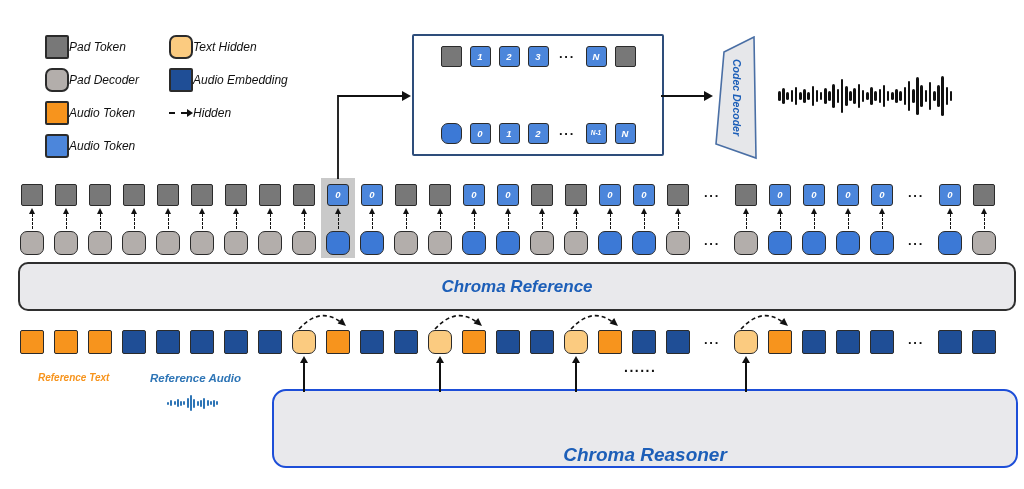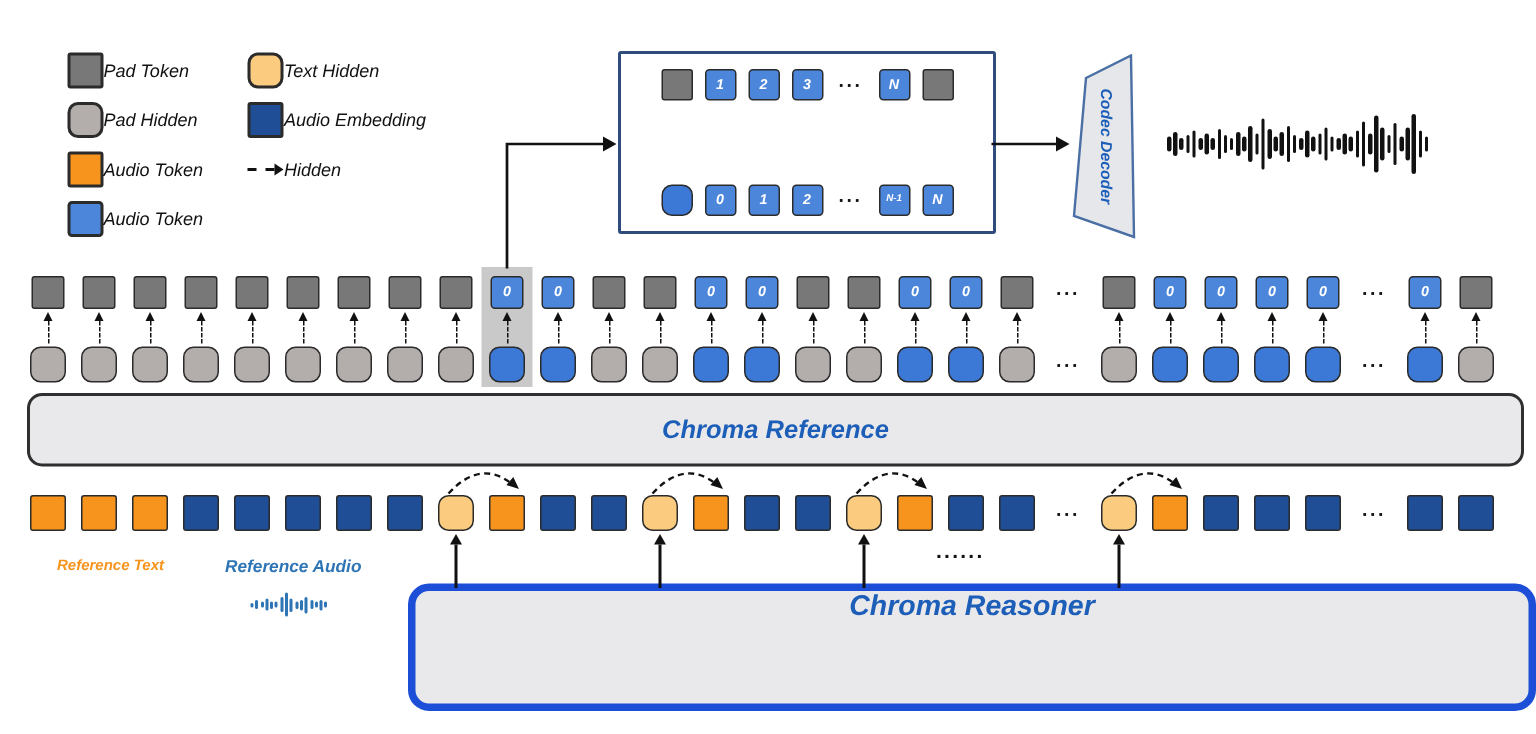--- a/index.html
+++ b/index.html
@@ -64,21 +64,21 @@
   .up{height:21px;display:flex;flex-direction:column;align-items:center;padding:2px 0;}
   .up .tri{width:0;height:0;border-left:3.5px solid transparent;border-right:3.5px solid transparent;border-bottom:6px solid #111;}
   .up .dash{width:0;flex:1;border-left:1.6px dashed #111;}
   .up.spacer{visibility:hidden;}
 
   
   #backbone{position:absolute;left:18px;top:262px;width:994px;height:45px;background:var(--panel-fill);
             border:2px solid #2f2f2f;border-radius:10px;display:flex;align-items:center;justify-content:center;z-index:2;}
   #backbone span{font-size:17px;font-weight:bold;font-style:italic;color:var(--title-blue);}
   #reasoner{position:absolute;left:272px;top:389px;width:742px;height:75px;background:var(--panel-fill);
-            border:5px solid #1d4ed8;border-radius:14px;display:flex;align-items:flex-start;justify-content:center;z-index:1;}
+            border:2px solid #1d4ed8;border-radius:14px;display:flex;align-items:flex-end;justify-content:center;z-index:1;}
   #reasoner span{font-size:19px;font-weight:bold;font-style:italic;color:var(--title-blue);}
   #reasoner-dots{position:absolute;left:624px;top:359px;font-weight:bold;font-size:14px;letter-spacing:1.5px;z-index:2;}
 
   
   #emb-row{position:absolute;left:20px;top:330px;display:flex;gap:10px;z-index:2;}
   .ecell{position:relative;width:24px;height:24px;}
   .ecell .dots-e{width:24px;height:24px;display:flex;align-items:center;justify-content:center;font-weight:bold;font-size:13px;letter-spacing:1px;}
   .sample-arc{position:absolute;left:2px;top:-23px;width:58px;height:24px;overflow:visible;z-index:3;}
   .in-arrow{position:absolute;top:26px;left:50%;transform:translateX(-50%);display:flex;flex-direction:column;align-items:center;height:36px;}
   .in-arrow .tri-up{width:0;height:0;border-left:4px solid transparent;border-right:4px solid transparent;border-bottom:7px solid #111;}
@@ -96,21 +96,21 @@
 
 <div id="canvas">
 
   <div id="legend">
       <div class="lg-item">
         <div class="sq lg-sw pad-token"></div>
         <span class="lg-label">Pad Token</span>
       </div>
       <div class="lg-item">
         <div class="sq lg-sw pad-hidden"></div>
-        <span class="lg-label">Pad Hidden</span>
+        <span class="lg-label">Pad Decoder</span>
       </div>
       <div class="lg-item">
         <div class="sq lg-sw text-token"></div>
         <span class="lg-label">Audio Token</span>
       </div>
       <div class="lg-item">
         <div class="sq lg-sw audio-token"></div>
         <span class="lg-label">Audio Token</span>
       </div>
       <div class="lg-item">

